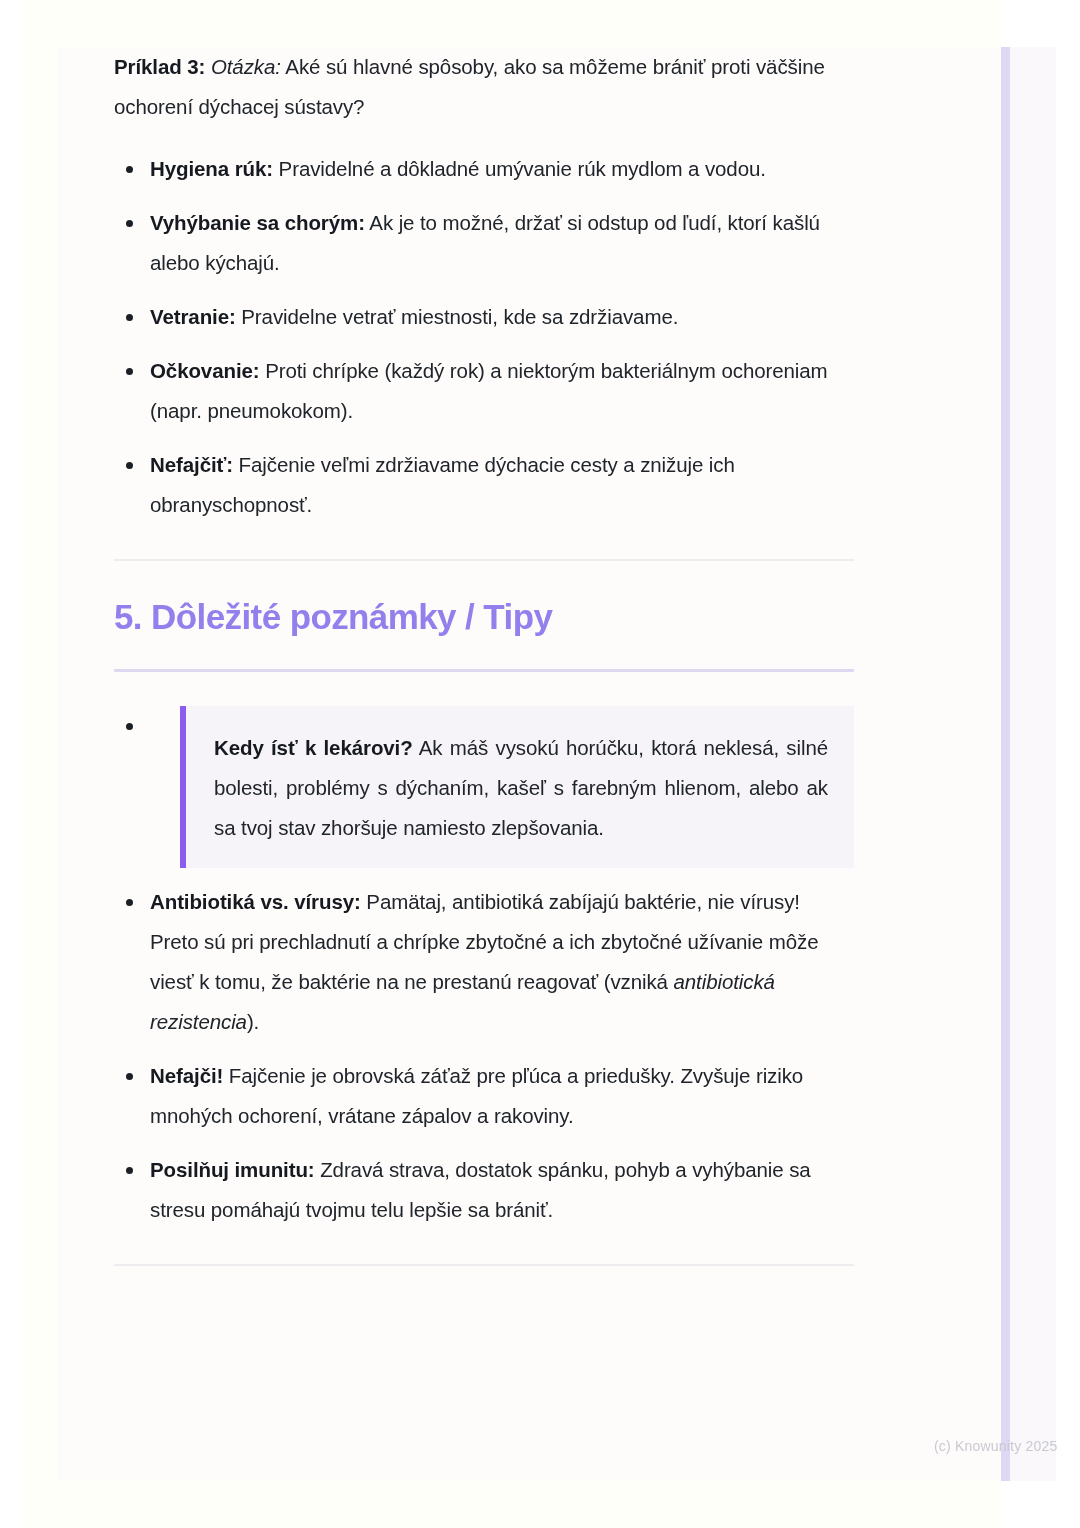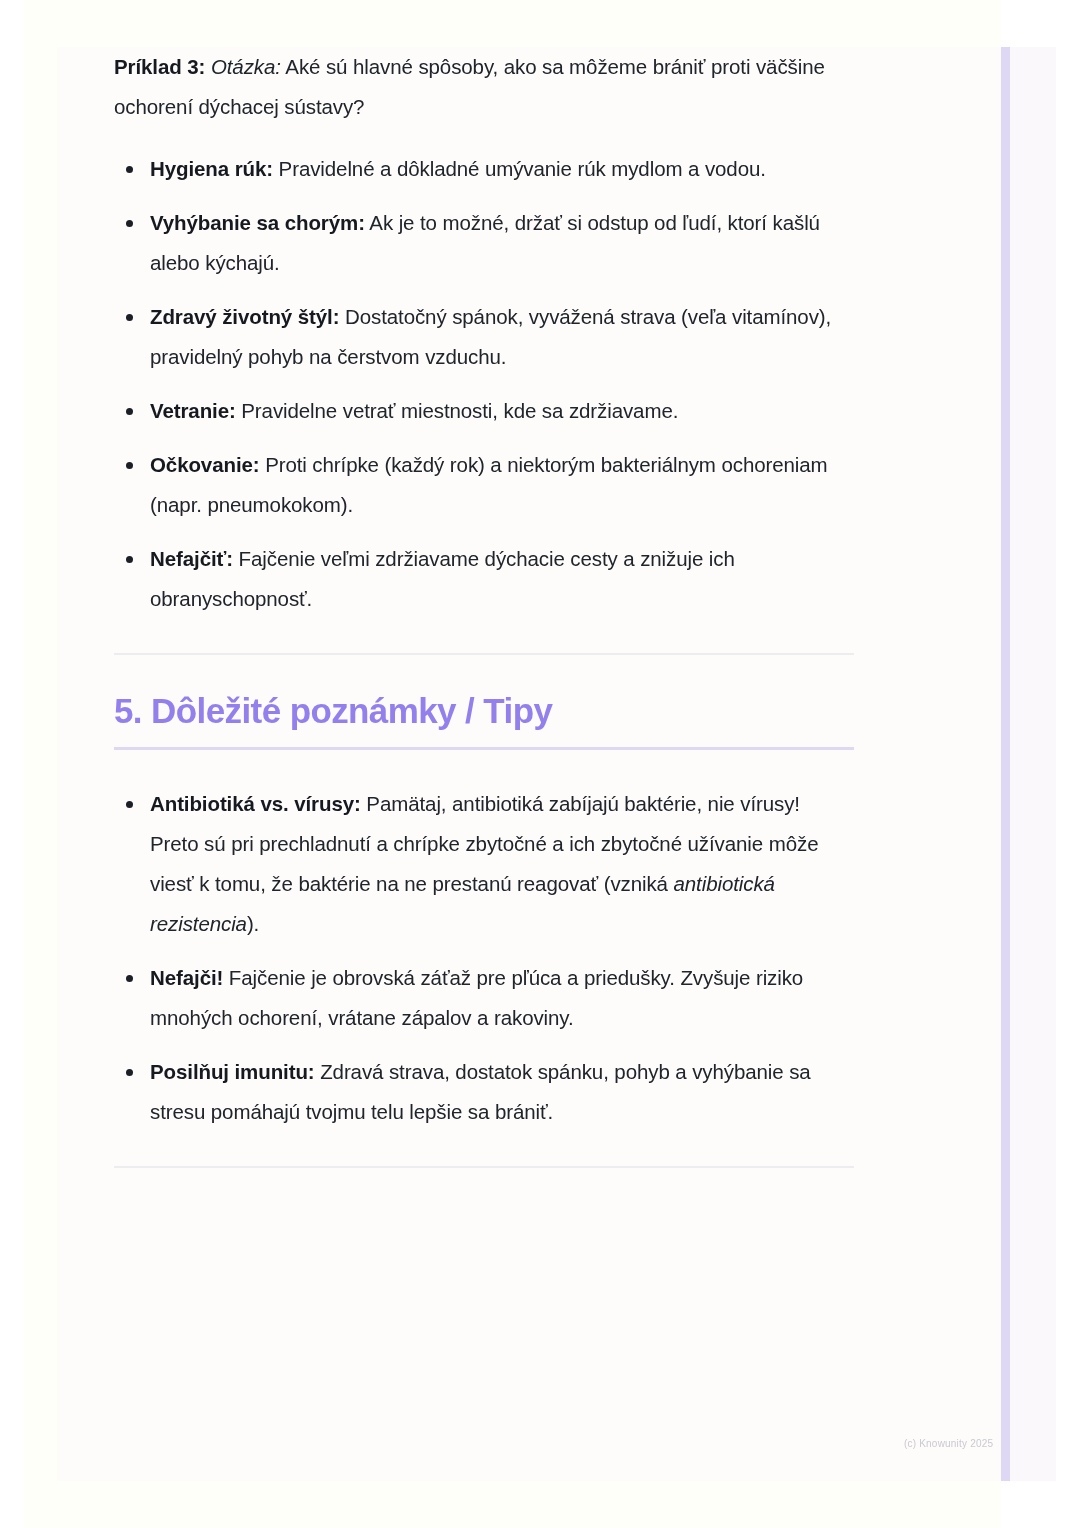--- a/index.html
+++ b/index.html
@@ -133,31 +133,31 @@
     border-top: 2px solid #ededf0;
     margin: 34px 0 0 0;
     width: 100%;
   }
 
   h2.section {
     font-size: 35px;
     font-weight: bold;
     color: #9480ec;
     margin: 36px 0 0 0;
-    padding: 0 0 16px 0;
+    padding: 0 0 32px 0;
     letter-spacing: -0.6px;
     border-bottom: 3px solid #ded8f1;
   }
   .after-heading { height: 34px; }
 
   .watermark {
     position: absolute;
-    left: 880px;
+    left: 910px;
     top: 1438px;
-    font-size: 10px;
+    font-size: 14px;
     color: #c9c9d2;
     letter-spacing: 0.2px;
     white-space: nowrap;
   }
 </style>
 </head>
 <body>
 
 <div class="viewport">
 
@@ -167,32 +167,34 @@
   <div class="rail-pane"></div>
 
   <div class="content">
 
     <p class="para lead"><b>Príklad 3:</b> <i>Otázka:</i><span> Aké sú hlavné spôsoby, ako sa môžeme brániť proti väčšine ochorení dýchacej sústavy?</span></p>
 
 
     <ul class="bullets">
       <li><b>Hygiena rúk:</b><span> Pravidelné a dôkladné umývanie rúk mydlom a vodou.</span></li>
       <li><b>Vyhýbanie sa chorým:</b><span> Ak je to možné, držať si odstup od ľudí, ktorí kašlú alebo kýchajú.</span></li>
-      <li><b>Zdravý životný štýl:</b><span> Dostatočný spánok, vyvážená strava (veľa vitamínov), pravidelný pohyb na čerstvom vzduchu.</span></li>
       <li><b>Vetranie:</b><span> Pravidelne vetrať miestnosti, kde sa zdržiavame.</span></li>
       <li><b>Očkovanie:</b><span> Proti chrípke (každý rok) a niektorým bakteriálnym ochoreniam (napr. pneumokokom).</span></li>
       <li><b>Nefajčiť:</b><span> Fajčenie veľmi zdržiavame dýchacie cesty a znižuje ich obranyschopnosť.</span></li>
     </ul>
 
     <hr class="rule">
 
     <h2 class="section">5. Dôležité poznámky / Tipy</h2>
     <div class="after-heading"></div>
 
     <ul class="bullets">
+      <li class="callout-item">
+        <div class="callout"><b>Kedy ísť k lekárovi?</b><span> Ak máš vysokú horúčku, ktorá neklesá, silné bolesti, problémy s dýchaním, kašeľ s farebným hlienom, alebo ak sa tvoj stav zhoršuje namiesto zlepšovania.</span></div>
+      </li>
       <li><b>Antibiotiká vs. vírusy:</b><span> Pamätaj, antibiotiká zabíjajú baktérie, nie vírusy! Preto sú pri prechladnutí a chrípke zbytočné a ich zbytočné užívanie môže viesť k tomu, že baktérie na ne prestanú reagovať (vzniká </span><i>antibiotická rezistencia</i><span>).</span></li>
       <li><b>Nefajči!</b><span> Fajčenie je obrovská záťaž pre pľúca a priedušky. Zvyšuje riziko mnohých ochorení, vrátane zápalov a rakoviny.</span></li>
       <li><b>Posilňuj imunitu:</b><span> Zdravá strava, dostatok spánku, pohyb a vyhýbanie sa stresu pomáhajú tvojmu telu lepšie sa brániť.</span></li>
     </ul>
 
     <hr class="rule">
 
   </div>
 
   <div class="watermark">(c) Knowunity 2025</div>

